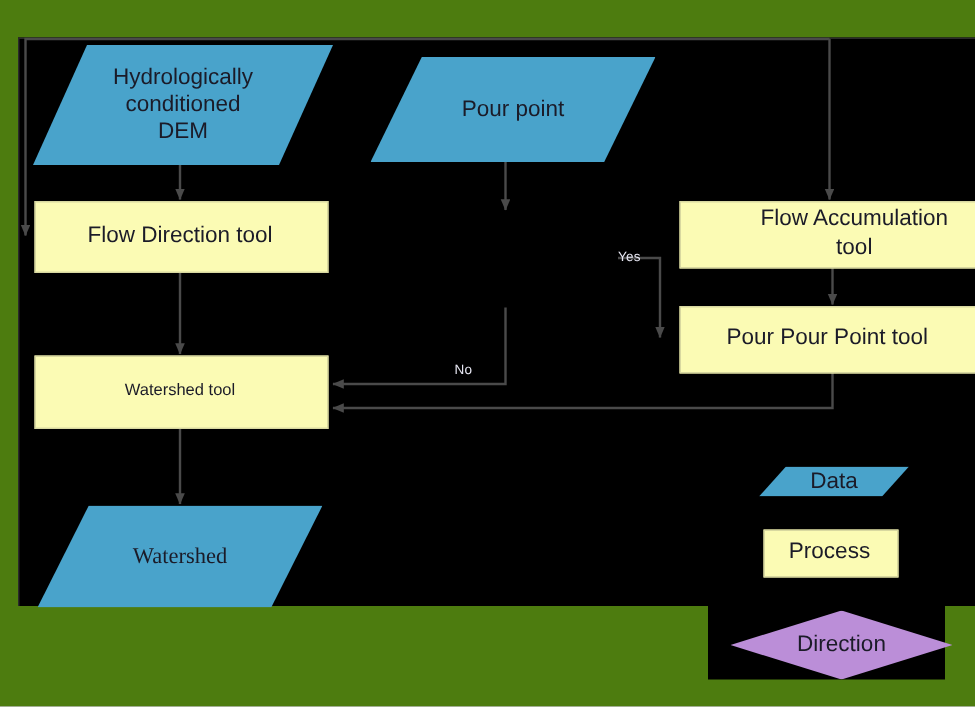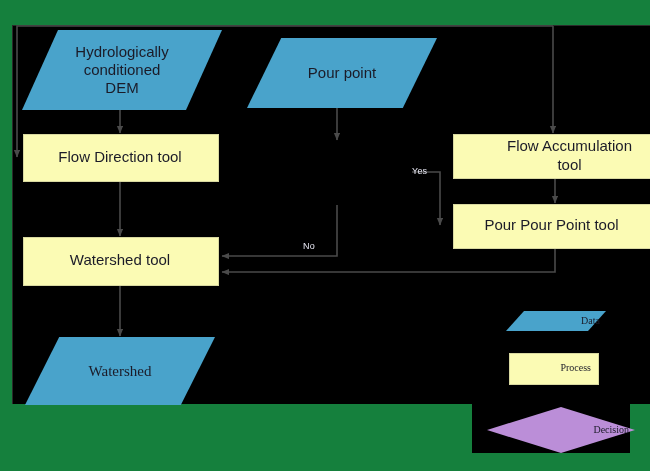--- a/index.html
+++ b/index.html
@@ -4,21 +4,21 @@
 <style>
   html, body {
     margin: 0;
     padding: 0;
     background: #ffffff;
   }
   #stage {
     position: relative;
     width: 650px;
     height: 471px;
-    background: #15803d;
+    background: #4d7c0f;
     font-family: "Liberation Sans", sans-serif;
     overflow: hidden;
   }
   .panel-main {
     position: absolute;
     left: 12px;
     top: 25px;
     width: 638px;
     height: 379px;
     background: #000000;
@@ -86,25 +86,24 @@
     z-index: 5;
     font-size: 9px;
     color: #e8e8f4;
     letter-spacing: .2px;
     margin-top: 17px;
   }
   .legend-item {
     position: absolute;
     display: flex;
     align-items: center;
-    justify-content: flex-end;
+    justify-content: center;
     color: #1b1b28;
-    font-size: 10px;
+    font-size: 15px;
     box-sizing: border-box;
-    font-family: Liberation Serif, serif;
   }
 </style>
 </head>
 <body>
 
 <div id="stage">
 
   <div class="panel-main"></div>
   <div class="panel-legend"></div>
 
@@ -149,21 +148,21 @@
     <div class="shape proc"></div>
     <div class="node-text">Flow Accumulation tool</div>
   </div>
 
   <div class="node" style="left:453px; top:204px; width:197px; height:43px; font-size:15px;">
     <div class="shape proc"></div>
     <div class="node-text">Pour Pour Point tool</div>
   </div>
 
 
-  <div class="node" style="left:23px; top:237px; width:194px; height:47px; font-size:15px;">
+  <div class="node" style="left:23px; top:237px; width:194px; height:47px; font-size:11px;">
     <div class="shape proc"></div>
     <div class="node-text">Watershed tool</div>
   </div>
 
   <div class="node" style="left:25px; top:337px; width:190px; height:68px; font-size:15px;font-family:Liberation Serif, serif;">
     <div class="shape para"></div>
     <div class="node-text">Watershed</div>
   </div>
 
   <div class="edge-label" style="left:412px; top:149px;">Yes</div>
@@ -174,16 +173,16 @@
     <span class="node-text">Data</span>
   </div>
 
   <div class="legend-item" style="left:509px; top:353px; width:88px; height:30px;">
     <div class="shape proc"></div>
     <span class="node-text">Process</span>
   </div>
 
   <div class="legend-item" style="left:487px; top:407px; width:148px; height:46px;">
     <div class="shape dia"></div>
-    <span class="node-text">Decision</span>
+    <span class="node-text">Direction</span>
   </div>
 
 </div>
 
 </body></html>

